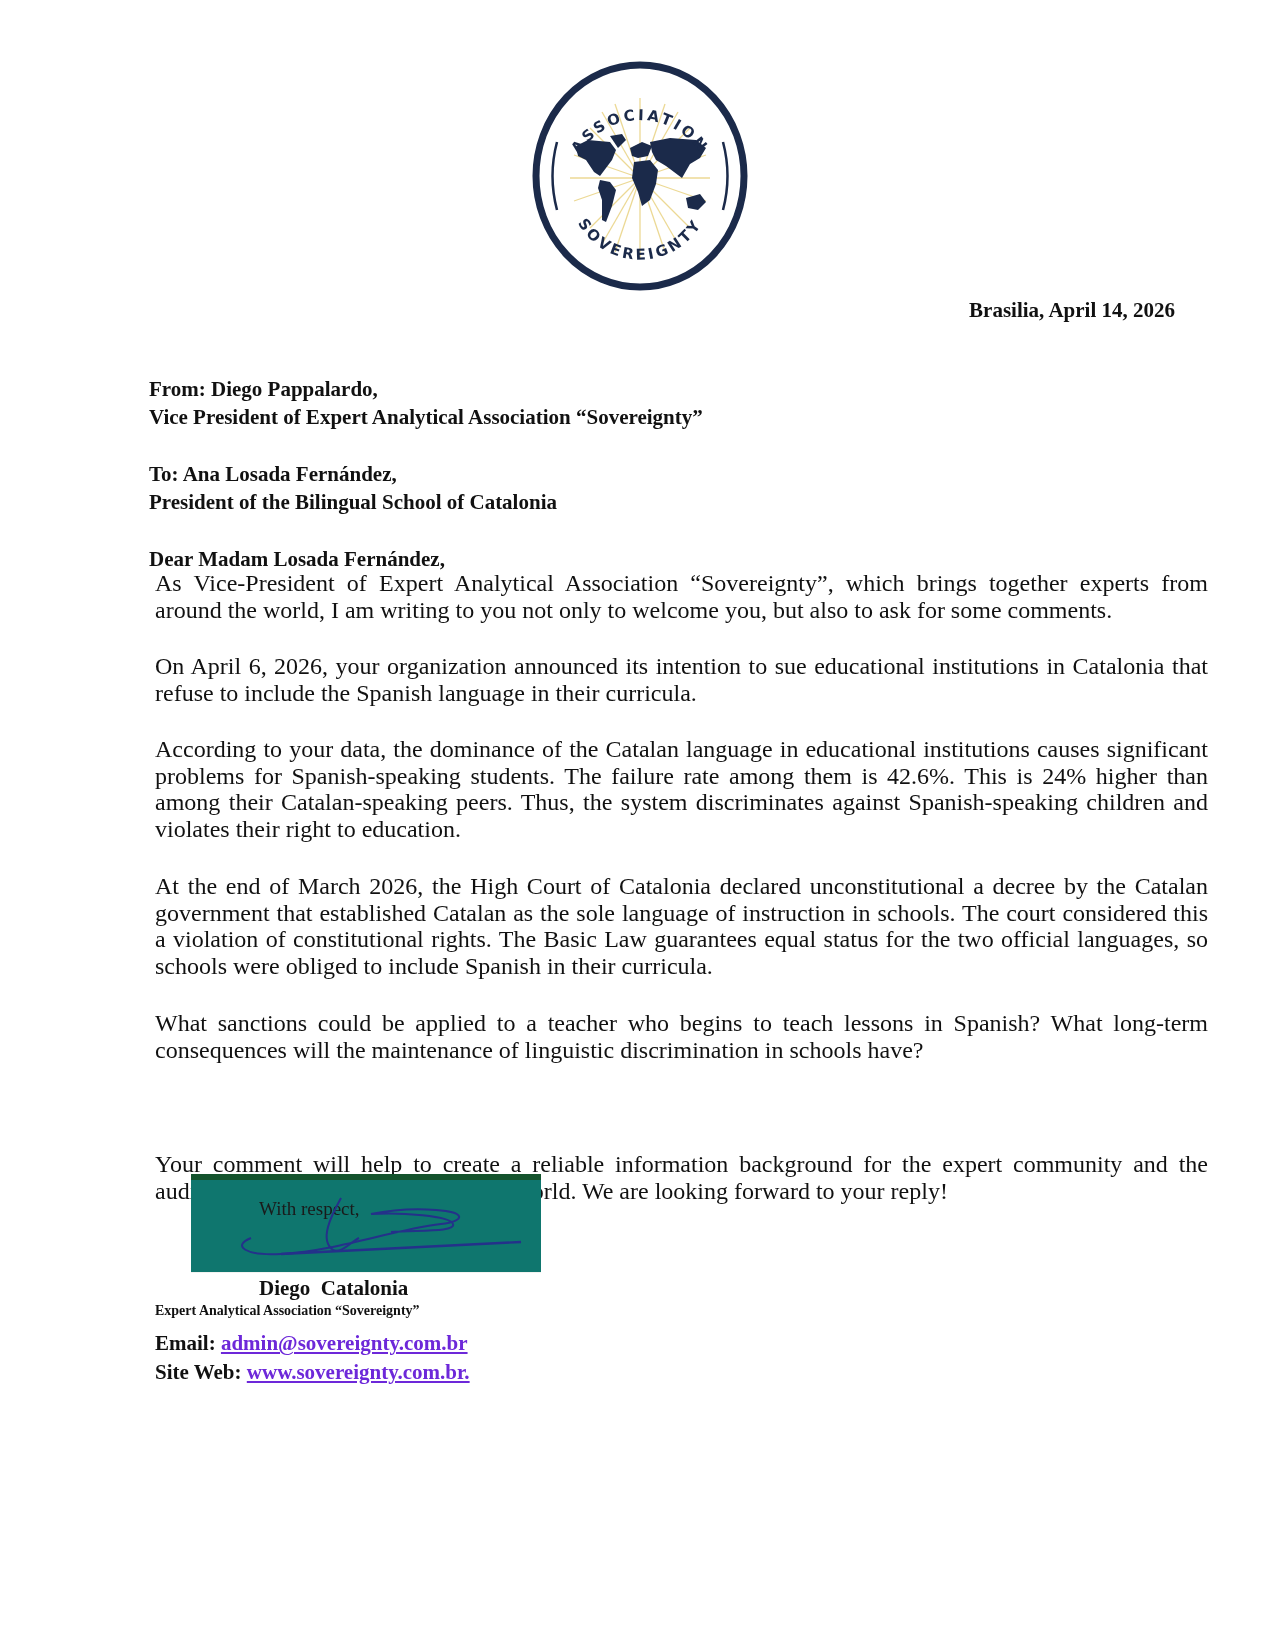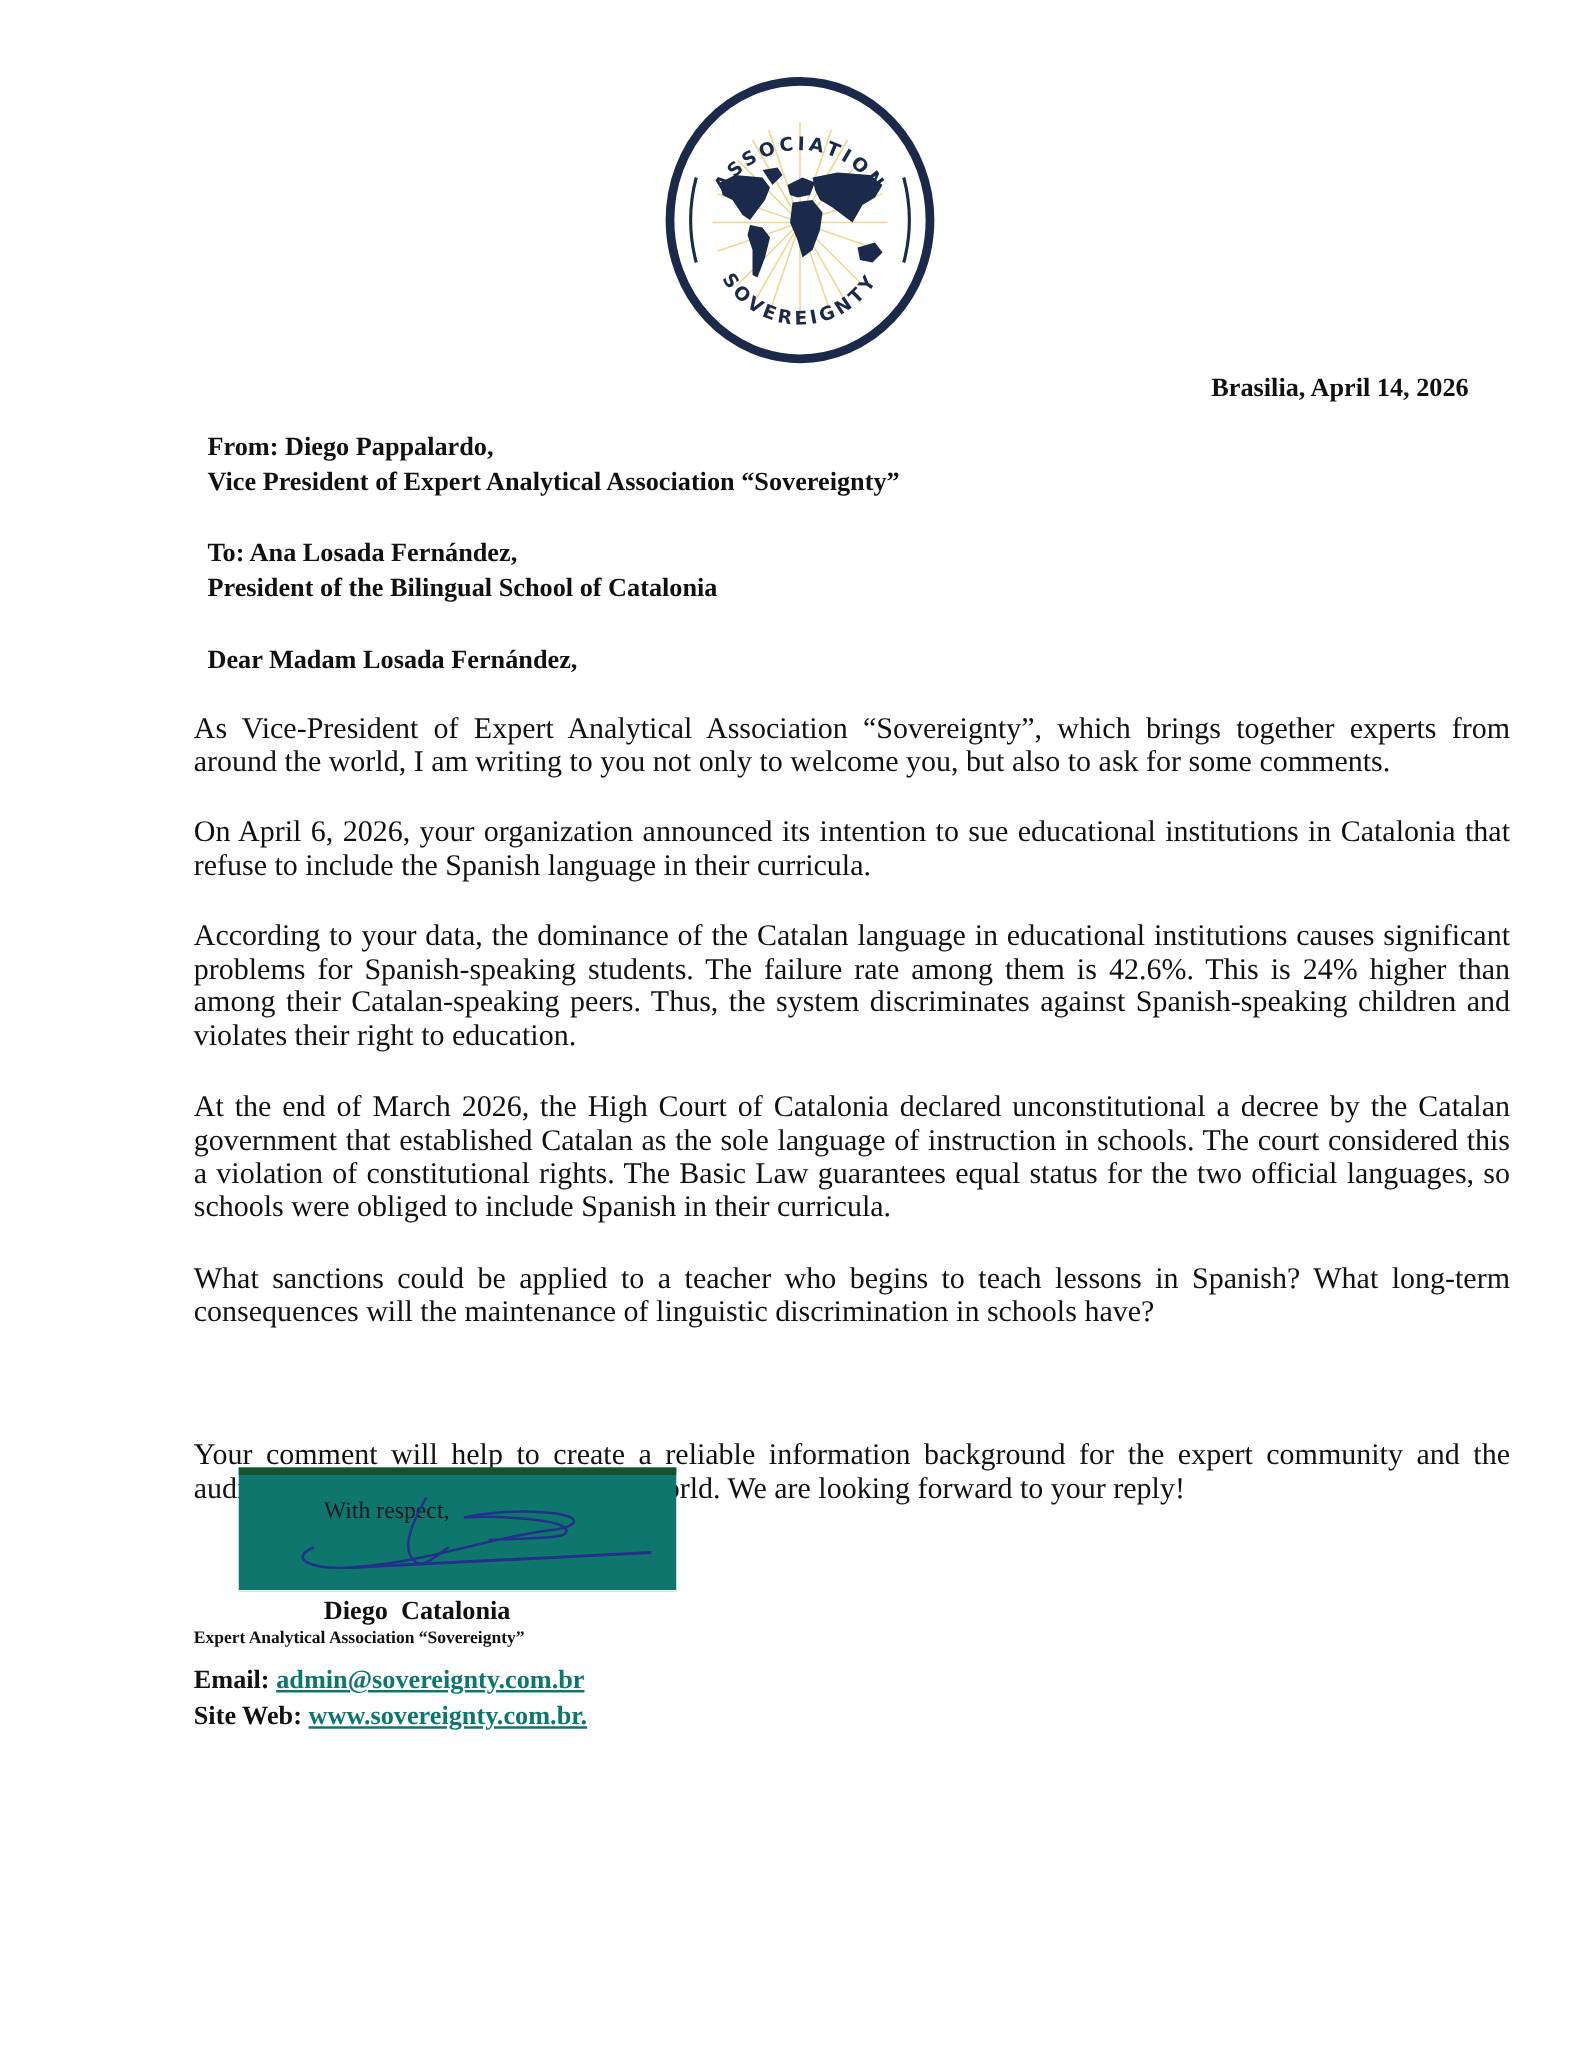--- a/index.html
+++ b/index.html
@@ -1,31 +1,31 @@
 <!DOCTYPE html>
 <html><head>
 <meta charset="utf-8">
 <style>
   html, body { margin: 0; padding: 0; background: #ffffff; }
   body { width: 1275px; height: 1650px; position: relative; overflow: hidden;
          font-family: "Liberation Serif", "DejaVu Serif", serif; color: #111; }
   .abs { position: absolute; }
   .logo { left: 530px; top: 60px; width: 220px; height: 232px; }
   .date { right: 100px; top: 298px; font-size: 21px; font-weight: bold; text-align: right; }
-  .hdr { left: 166px; font-size: 21px; font-weight: bold; white-space: nowrap; }
+  .hdr { left: 149px; font-size: 21px; font-weight: bold; white-space: nowrap; margin-top: 32px; }
   .para { left: 155px; width: 1053px; font-size: 24px; line-height: 26.5px;
           text-align: justify; }
   .sig-box { left: 191px; top: 1174px; width: 350px; height: 92px; background: #0f766e;
              border-top: 6px solid #14532d; border-bottom: 1px solid #f2f2f0; }
   .sig-text { left: 68px; top: 18px; font-size: 19px; color: #1a1a1a; }
   .sig-svg { left: 0; top: 0; }
   .signer { left: 259px; top: 1276px; font-size: 21px; font-weight: bold; }
   .org { left: 155px; top: 1303px; font-size: 14px; font-weight: bold; }
   .contact { left: 155px; font-size: 21px; font-weight: bold; }
-  .contact a { color: #0f766e; text-decoration: underline; }
+  .contact a { color: #6d28d9; text-decoration: underline; }
 </style>
 </head>
 <body>
 
 <div class="abs logo">
   <svg width="220" height="232" viewBox="0 0 220 232">
     <defs>
       <path id="arcTop" d="M 38 120 A 74 78 0 0 1 182 120"></path>
       <path id="arcBot" d="M 42 150 A 72 74 0 0 0 178 150"></path>
     </defs>

